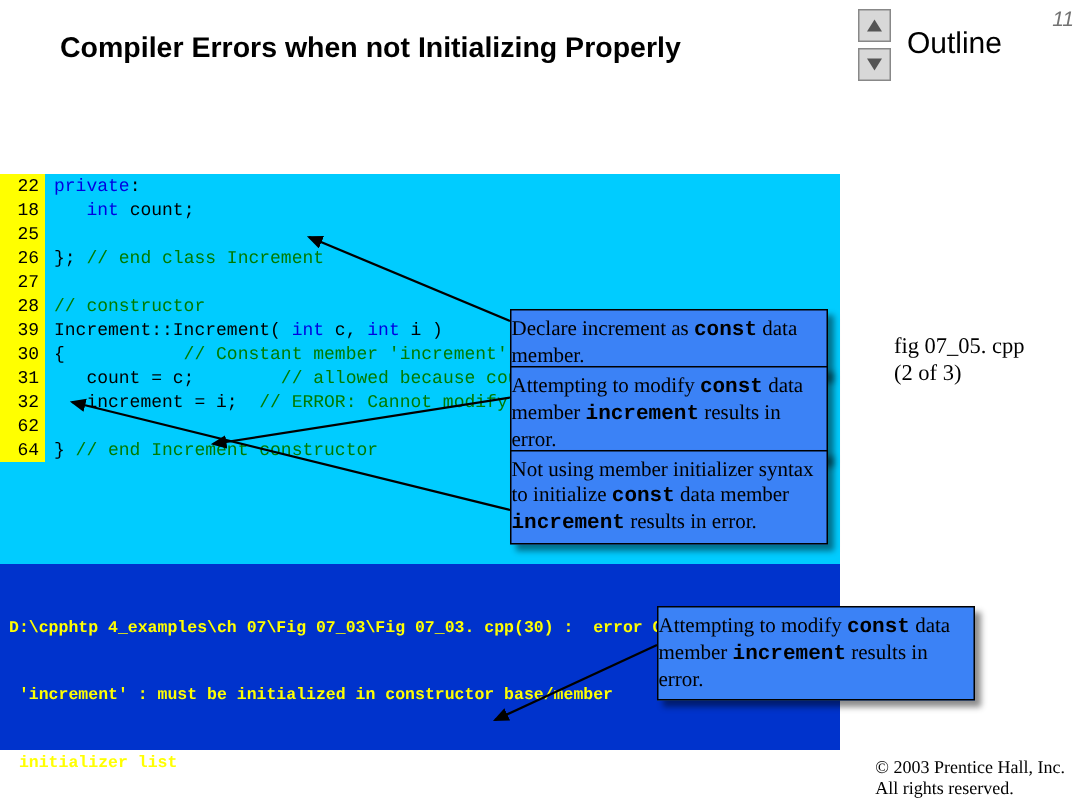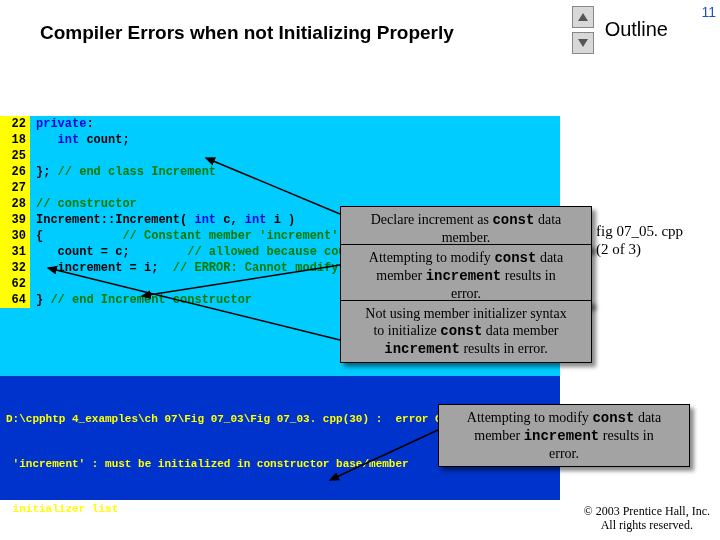--- a/index.html
+++ b/index.html
@@ -36,21 +36,22 @@
     right: 52px;
     top: 18px;
     font-size: 20px;
     color: #000;
   }
   .pagenum {
     position: absolute;
     right: 4px;
     top: 4px;
     font-size: 14px;
-    color: #1d4ed8;
+    color: #737373;
+    font-style: italic;
   }
   .scrollbtn {
     position: absolute;
     width: 20px;
     height: 20px;
     border: 1px solid #888;
     background: #d8d8d8;
     display: flex;
     align-items: center;
     justify-content: center;
@@ -75,21 +76,21 @@
   .code-area {
     position: absolute;
     left: 0;
     top: 116px;
     width: 560px;
     height: 260px;
     background: #00ccff;
     font-family: "Courier New", monospace;
     font-size: 12px;
     line-height: 16px;
-    font-weight: bold;
+    font-weight: normal;
     color: #000;
   }
   .code-line {
     white-space: pre;
     height: 16px;
   }
   .ln {
     display: inline-block;
     width: 26px;
     text-align: right;
@@ -114,28 +115,27 @@
     line-height: 15px;
     font-weight: bold;
     color: #ffff00;
     padding: 6px 6px 0 6px;
     box-sizing: border-box;
     white-space: pre-wrap;
   }
 
   .callout {
     position: absolute;
-    background: #a3a3a3;
+    background: #3b82f6;
     border: 1px solid #000;
     box-shadow: 4px 4px 4px rgba(0,0,0,0.45);
     font-family: "Times New Roman", serif;
     font-size: 14px;
     line-height: 17px;
-    padding: 4px 20px;
-    text-align: center;
+    padding: 4px 0;
   }
   .callout .mono, .callout code {
     font-family: "Courier New", monospace;
     font-weight: bold;
   }
   .c1 { left: 340px; top: 206px; width: 210px; }
   .c2 { left: 340px; top: 244px; width: 210px; }
   .c3 { left: 340px; top: 300px; width: 210px; }
   .c4 { left: 438px; top: 404px; width: 210px; }
 
@@ -157,21 +157,21 @@
     font-size: 15px;
     line-height: 18px;
   }
 
   .copyright {
     position: absolute;
     right: 10px;
     bottom: 8px;
     font-family: "Times New Roman", serif;
     font-size: 12px;
-    text-align: center;
+    text-align: left;
     line-height: 14px;
   }
 </style>
 </head>
 <body>
 
 <div class="slide">
 
   <div class="header">
     <div class="title">Compiler Errors when not Initializing Properly</div>

